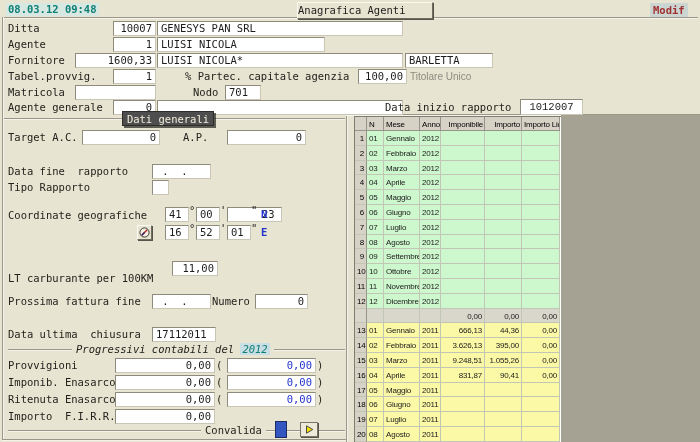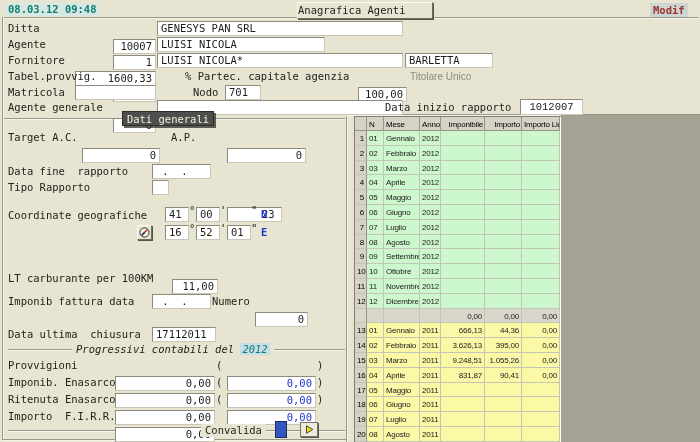--- a/index.html
+++ b/index.html
@@ -3,21 +3,21 @@
 <meta charset="utf-8">
 <style>
   html,body{margin:0;padding:0;}
   .screen{position:relative;width:700px;height:442px;background:var(--bg);
     font-family:"DejaVu Sans Mono","Liberation Mono",monospace;font-size:10.5px;color:#1c1c1c;
     overflow:hidden;}
   .lbl{position:absolute;height:13px;line-height:13px;white-space:pre;color:#23231d;}
   .tf{position:absolute;height:13px;line-height:13px;background:#fff;
     border:1px solid;border-color:#8e8b7c #c9c6b6 #c9c6b6 #8e8b7c;
     padding:0 3px;white-space:pre;overflow:hidden;box-sizing:content-box;}
-  .tf.num{text-align:right;margin-top:18px;}
+  .tf.num{text-align:right;}
   .tf.blue{color:var(--blue);}
   .hline{position:absolute;height:0;border-top:1px solid #9a968a;border-bottom:1px solid #f6f4ea;}
   .vline{position:absolute;width:0;border-left:1px solid #9a968a;border-right:1px solid #f6f4ea;}
   .btn3d{position:absolute;background:var(--bg);
     border:1px solid;border-color:#fbf9f0 #6f6d60 #6f6d60 #fbf9f0;
     box-shadow:1px 1px 0 #55534a;line-height:14px;}
   .datetime{position:absolute;left:6px;top:3px;padding:0 2px;background:var(--tealbg);
     color:var(--teal);font-weight:bold;line-height:13px;}
   .modif{position:absolute;left:650px;top:3px;padding:0 3px;background:var(--redbg);
     color:var(--red);font-weight:bold;line-height:14px;}
@@ -105,21 +105,21 @@
   <div class="lbl" style="left:8px;top:101px;">Agente generale</div>
   <div class="tf num" style="left:113px;top:100px;width:35px;">0</div>
   <div class="tf" style="left:157px;top:100px;width:238px;"></div>
   <div class="lbl" style="left:385px;top:101px;">Data inizio rapporto</div>
   <div class="tf" style="left:520px;top:99px;width:55px;height:14px;line-height:14px;text-align:center;font-family:Liberation Mono, monospace;">1012007</div>
 
   <div class="darkbtn">Dati generali</div>
 
   <div class="lbl" style="left:8px;top:131px;">Target A.C.</div>
   <div class="tf num" style="left:82px;top:130px;width:70px;">0</div>
-  <div class="lbl" style="left:171px;top:131px;">A.P.</div>
+  <div class="lbl" style="left:183px;top:131px;">A.P.</div>
   <div class="tf num" style="left:227px;top:130px;width:71px;">0</div>
 
   <div class="lbl" style="left:8px;top:165px;">Data fine  rapporto</div>
   <div class="tf" style="left:152px;top:164px;width:51px;"> .  .    0</div>
   <div class="lbl" style="left:8px;top:181px;">Tipo Rapporto</div>
   <div class="tf" style="left:152px;top:180px;width:9px;"></div>
 
   <div class="lbl" style="left:8px;top:209px;">Coordinate geografiche</div>
   <div class="tf" style="left:165px;top:207px;width:16px;">41</div>
   <div class="sym" style="left:189px;top:205px;">°</div>
@@ -140,21 +140,21 @@
   <div class="sym" style="left:189px;top:223px;">°</div>
   <div class="tf" style="left:196px;top:225px;width:16px;">52</div>
   <div class="sym" style="left:220px;top:223px;">'</div>
   <div class="tf" style="left:227px;top:225px;width:16px;">01</div>
   <div class="sym" style="left:251px;top:223px;">"</div>
   <div class="hemi" style="left:261px;top:226px;">E</div>
 
   <div class="lbl" style="left:8px;top:272px;">LT carburante per 100KM</div>
   <div class="tf num" style="left:172px;top:261px;width:38px;">11,00</div>
 
-  <div class="lbl" style="left:8px;top:295px;">Imponib fattura data</div>
+  <div class="lbl" style="left:8px;top:295px;">Prossima fattura fine</div>
   <div class="tf" style="left:152px;top:294px;width:51px;"> .  .    0</div>
   <div class="lbl" style="left:212px;top:295px;">Numero</div>
   <div class="tf num" style="left:255px;top:294px;width:45px;">0</div>
 
   <div class="lbl" style="left:8px;top:328px;">Data ultima  chiusura</div>
   <div class="tf" style="left:152px;top:327px;width:56px;">17112011</div>
 
   <div class="lbl italic onln" style="left:72px;top:343px;"><span>Progressivi contabili del </span><span class="yearhl">2012</span></div>
 
   <div class="lbl" style="left:8px;top:359px;">Provvigioni</div>

